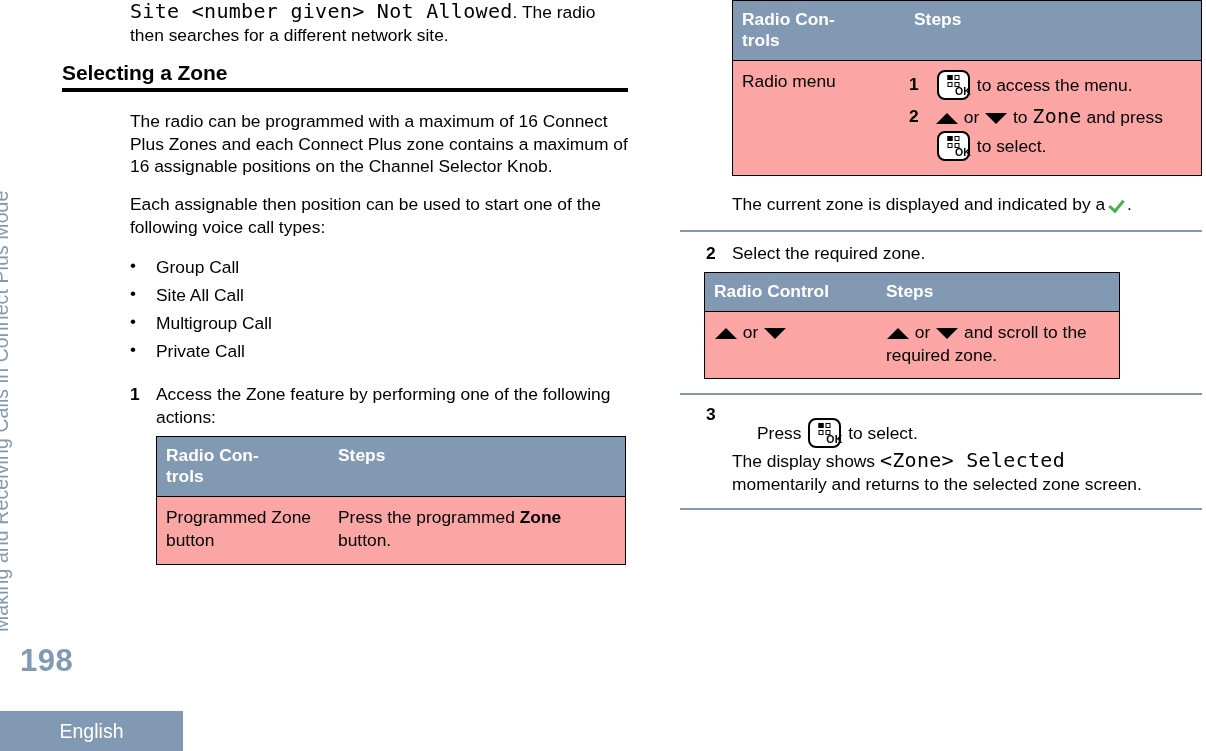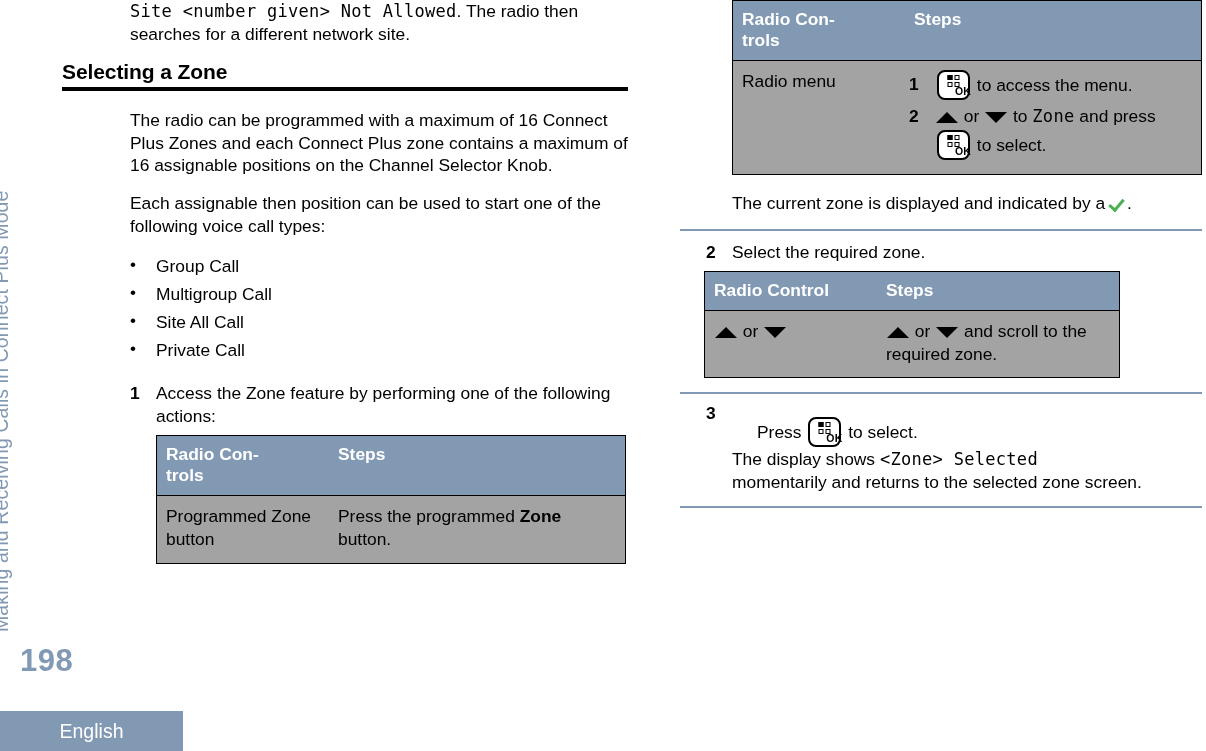--- a/index.html
+++ b/index.html
@@ -78,21 +78,21 @@
 
   .para {
     font-size: 17.4px;
     line-height: 22.6px;
     margin: 0 0 15px 0;
   }
   .para.indent { margin-left: 68px; }
 
   .mono {
     font-family: "DejaVu Sans Mono", "Liberation Mono", monospace;
-    font-size: 17px;
+    font-size: 20px;
     letter-spacing: 0.3px;
   }
 
   h2.section-heading {
     font-size: 21px;
     font-weight: bold;
     margin: 0;
     padding: 0 0 3px 0;
     letter-spacing: -0.1px;
   }
@@ -151,21 +151,21 @@
     color: #ffffff;
     font-size: 17.4px;
     font-weight: bold;
     text-align: left;
     vertical-align: top;
     padding: 8px 9px 9px 9px;
     line-height: 21px;
     border: none;
   }
   table.radio-table td {
-    background: #a3a3a3;
+    background: #fca5a5;
     color: #000000;
     font-size: 17.4px;
     vertical-align: top;
     padding: 9px 9px 12px 9px;
     line-height: 22.6px;
     border-top: 1.5px solid #000000;
   }
 
   
   #table-zone-access { width: 470px; margin-left: 94px; }
@@ -298,22 +298,22 @@
 
   <h2 class="section-heading">Selecting a Zone</h2>
   <div class="heading-rule"></div>
 
   <p class="para indent">The radio can be programmed with a maximum of 16 Connect Plus Zones and each Connect Plus zone contains a maximum of 16 assignable positions on the Channel Selector Knob.</p>
 
   <p class="para indent">Each assignable then position can be used to start one of the following voice call types:</p>
 
   <ul class="bullets">
     <li>Group Call</li>
+    <li>Site All Call</li>
     <li>Multigroup Call</li>
-    <li>Site All Call</li>
     <li>Private Call</li>
   </ul>
 
   <div class="step" style="padding-left:94px;">
     <span class="step-num" style="left:68px;">1</span>
     <span>Access the Zone feature by performing one of the following actions:</span>
   </div>
 
   <table class="radio-table" id="table-zone-access">
     <tbody>

